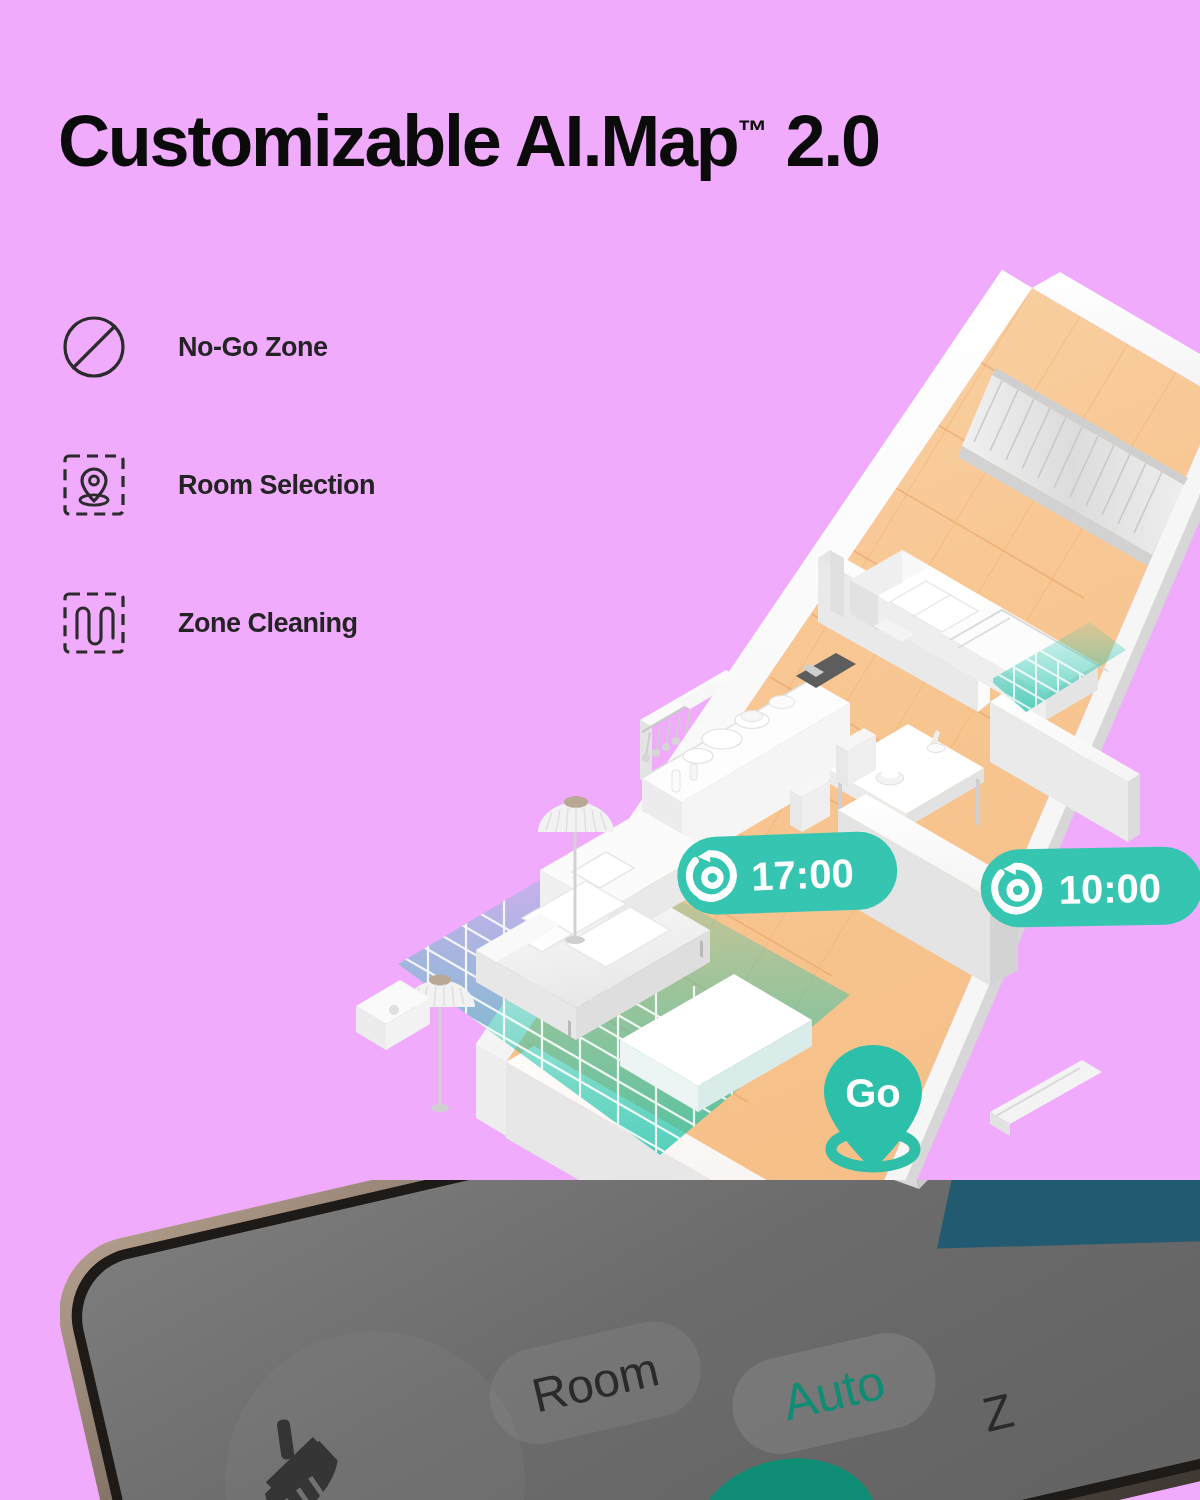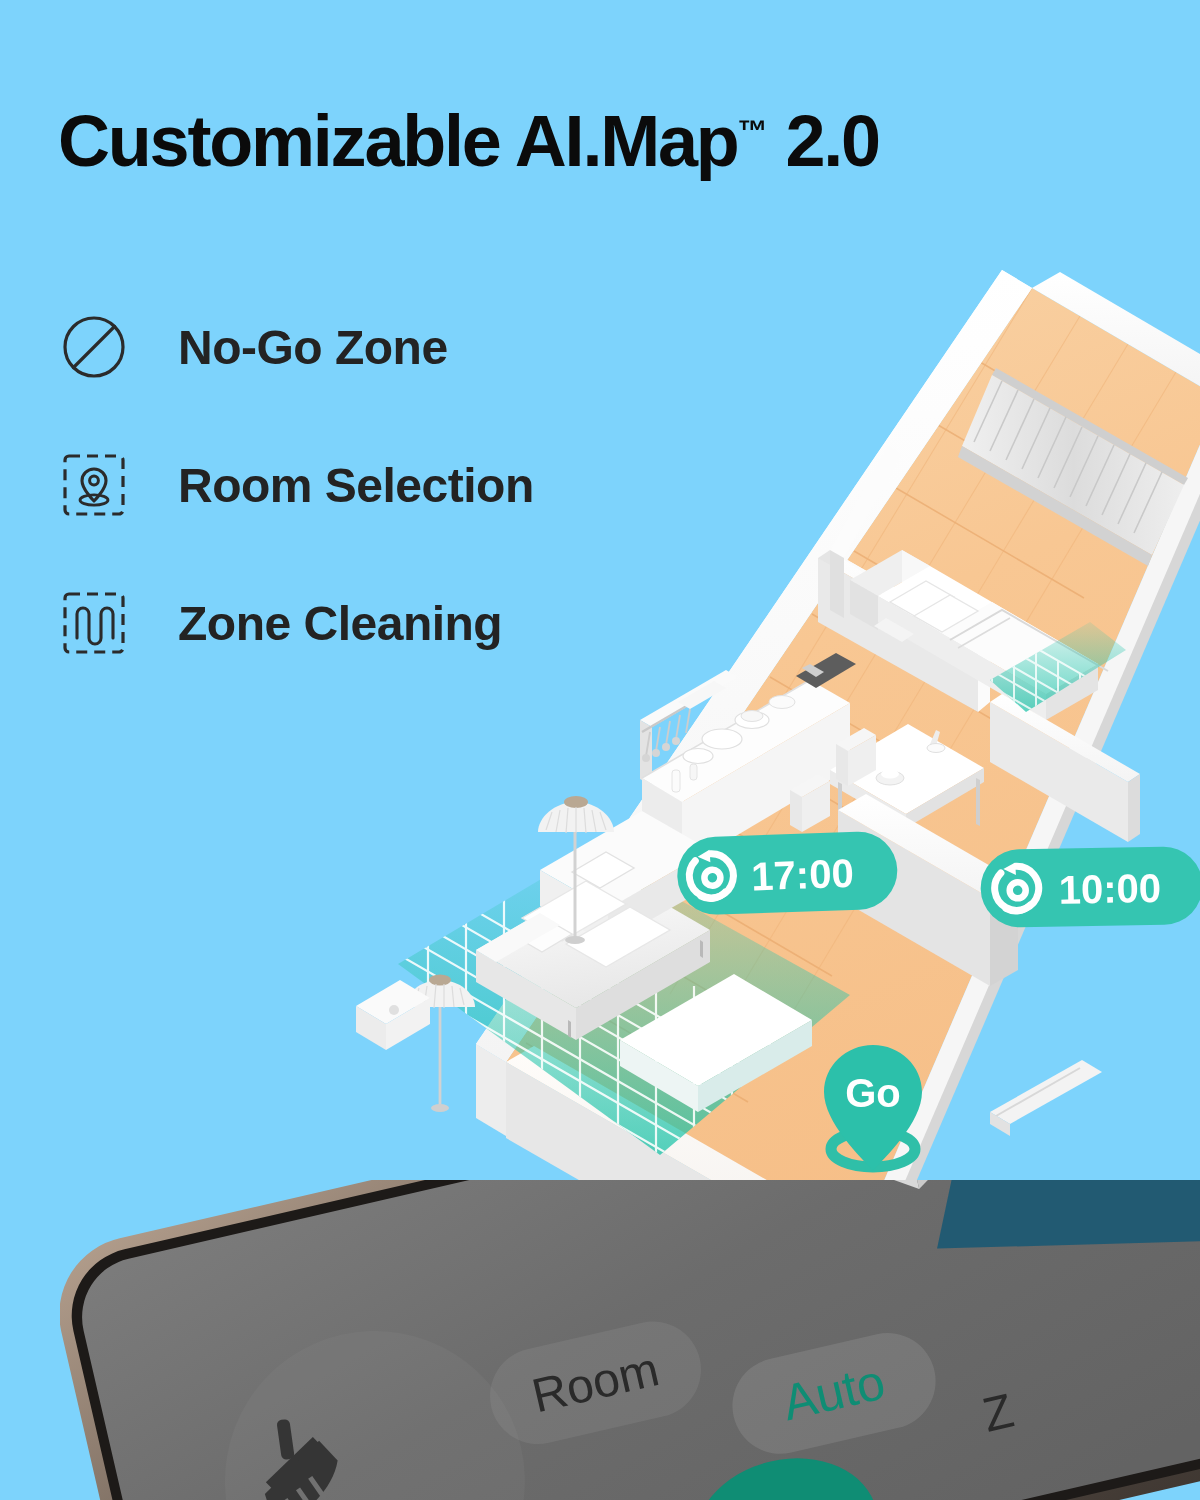--- a/index.html
+++ b/index.html
@@ -10,21 +10,21 @@
     height: 1500px;
     overflow: hidden;
     background: #efefee;
     font-family: "Liberation Sans", sans-serif;
   }
 
   #page {
     position: relative;
     width: 1200px;
     height: 1500px;
-    background: #7dd3fc;
+    background: #f0abfc;
     overflow: hidden;
   }
 
   
   .headline {
     position: absolute;
     left: 58px;
     top: 104px;
     font-size: 72px;
     font-weight: 700;
@@ -56,21 +56,21 @@
   .feature-icon {
     width: 72px;
     height: 72px;
     flex: 0 0 72px;
     display: flex;
     align-items: center;
     justify-content: center;
   }
   .feature-label {
     margin-left: 48px;
-    font-size: 48px;
+    font-size: 27px;
     font-weight: 600;
     color: #232323;
     letter-spacing: -0.5px;
     white-space: nowrap;
   }
 
   
   .scene {
     position: absolute;
     left: 290px;

